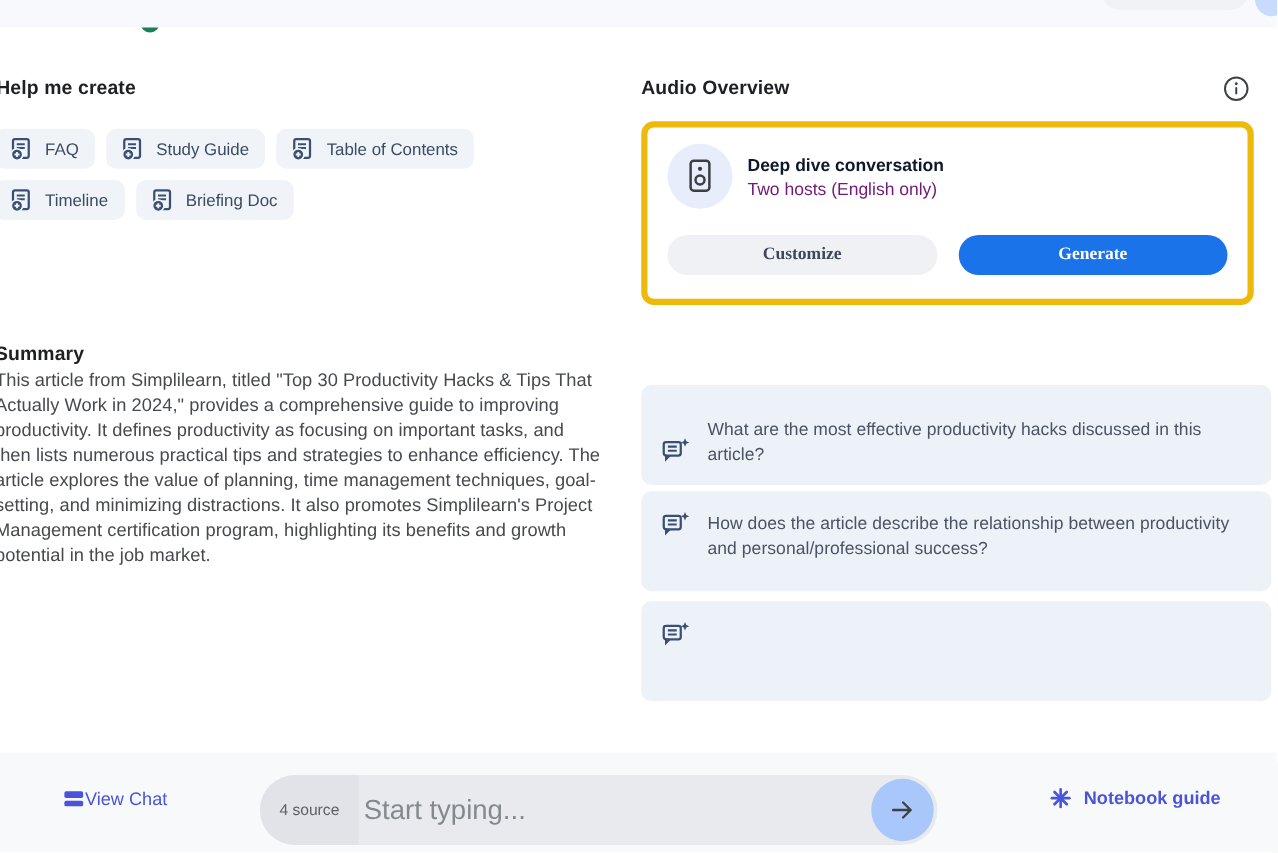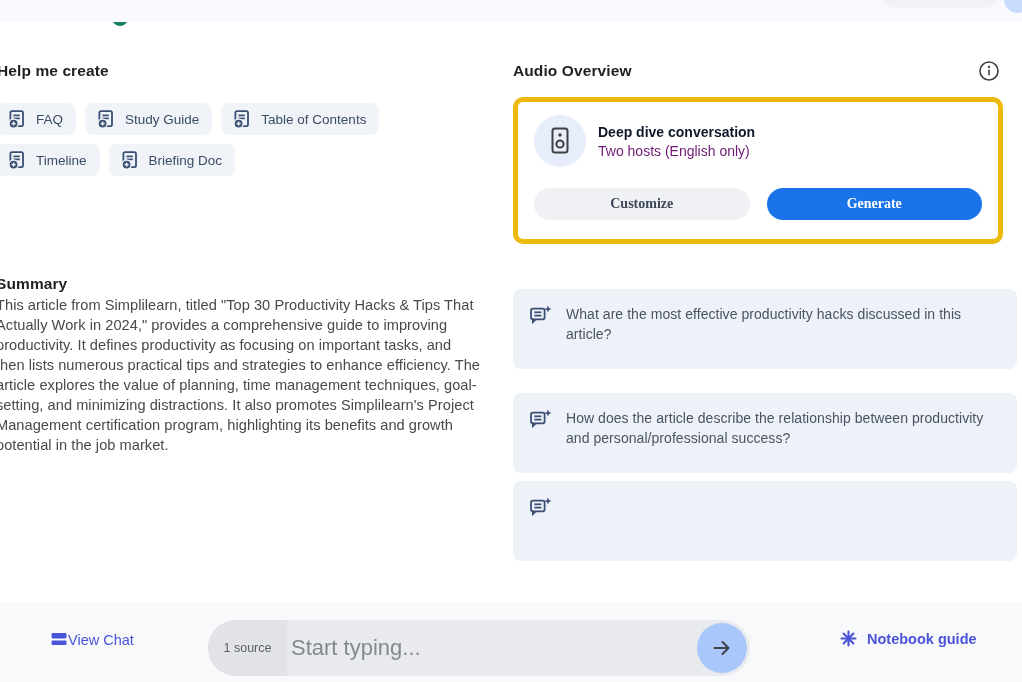--- a/index.html
+++ b/index.html
@@ -177,21 +177,21 @@
         <div class="audio-sub">Two hosts (English only)</div>
       </div>
     </div>
     <div class="audio-actions">
       <button class="btn btn-customize">Customize</button>
       <button class="btn btn-generate">Generate</button>
     </div>
   </div>
 
 
-  <div class="qcard" style="top:289px;">
+  <div class="qcard" style="top:308px;align-items:flex-end;">
     <svg width="23" height="23" viewBox="0 0 23 23">
         <rect x="2" y="3.6" width="13.6" height="10.8" rx="1.8" fill="none" stroke="#3a4f73" stroke-width="1.8"></rect>
         <path d="M3 13.5 v5.8 l5 -5 z" fill="#3a4f73"></path>
         <line x1="5.3" y1="7.3" x2="12.4" y2="7.3" stroke="#3a4f73" stroke-width="1.7"></line>
         <line x1="5.3" y1="10.6" x2="12.4" y2="10.6" stroke="#3a4f73" stroke-width="1.7"></line>
         <path d="M19 0.6 l1 2.4 2.4 1 -2.4 1 -1 2.4 -1 -2.4 -2.4 -1 2.4 -1 z" fill="#3a4f73"></path>
       </svg>
     <div class="qtext">What are the most effective productivity hacks discussed in this article?</div>
   </div>
 
@@ -220,21 +220,21 @@
     <div class="view-chat">
       <svg width="18" height="18" viewBox="0 0 18 18">
           <rect x="1.5" y="3" width="15" height="5.4" rx="1.4" fill="#4a54d9"></rect>
           <rect x="1.5" y="10.6" width="15" height="4.4" rx="1.3" fill="#4a54d9"></rect>
         </svg>
       <span>View Chat</span>
     </div>
 
     <div class="input-pill">
       <div class="source-seg">
-        <span>1 source</span>
+        <span>4 source</span>
       </div>
       <input class="chat-input" type="text" placeholder="Start typing..." style="">
       <button class="send-btn">
         <svg width="24" height="24" viewBox="0 0 24 24">
             <path d="M4.5 12 h14 M12.5 6 l6 6 -6 6" fill="none" stroke="#3c4043" stroke-width="1.9" stroke-linecap="round" stroke-linejoin="round"></path>
           </svg>
       </button>
     </div>
 
     <div class="nb-guide">

